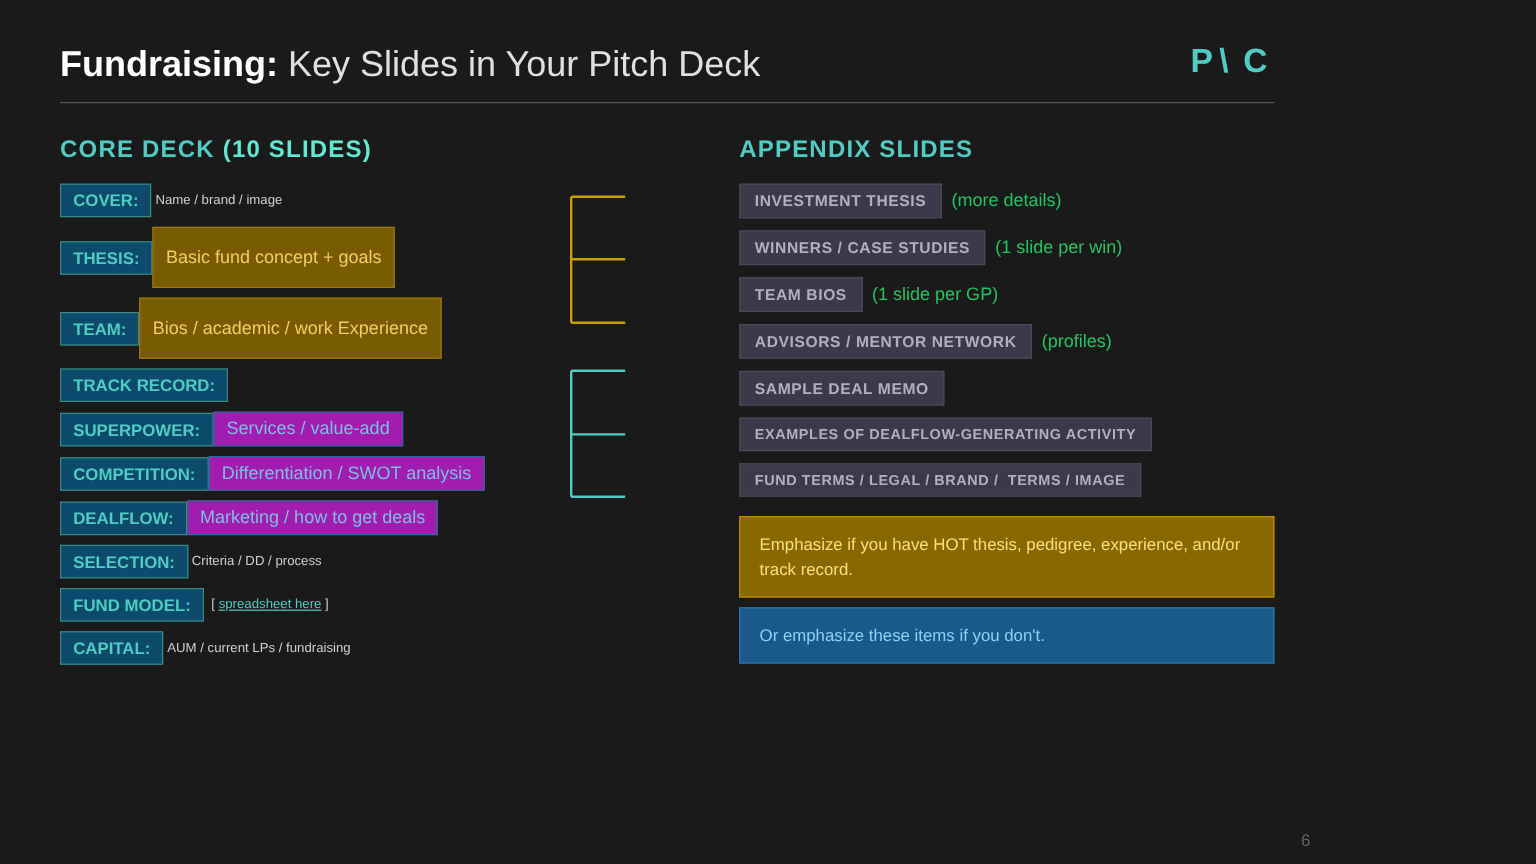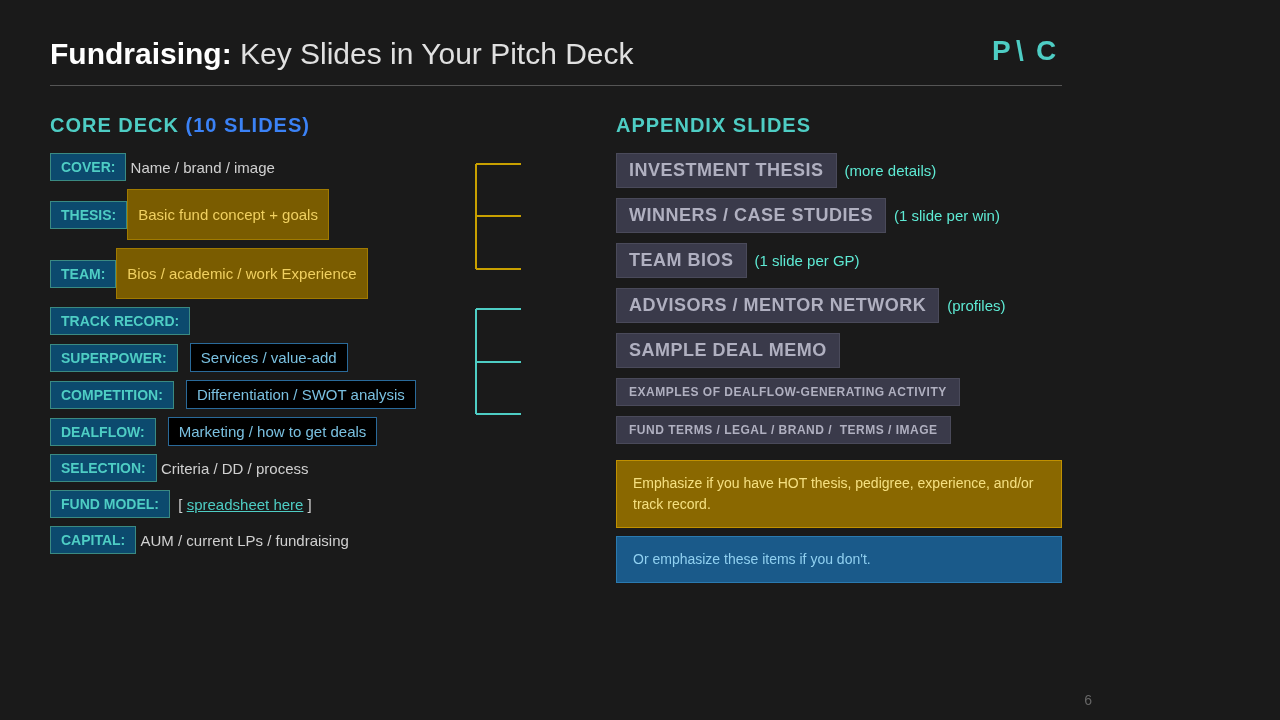--- a/index.html
+++ b/index.html
@@ -73,21 +73,21 @@
       letter-spacing: 1px;
       margin-bottom: 16px;
       text-transform: uppercase;
     }
 
     .section-title.teal {
       color: #4ecdc4;
     }
 
     .section-title.teal span {
-      color: #3b82f6;
+      color: #5eead4;
     }
 
     
     .deck-item {
       display: flex;
       align-items: center;
       margin-bottom: 8px;
       font-size: 15px;
     }
 
@@ -98,62 +98,62 @@
       font-weight: 700;
       font-size: 14px;
       text-transform: uppercase;
       white-space: nowrap;
       border: 1px solid #3a8a82;
     }
 
     .item-text {
       color: #d0d0d0;
       margin-left: 0;
-      font-size: 15px;
+      font-size: 11px;
     }
 
     .item-text-highlight-gold {
       background: #7a5c00;
       color: #f0d060;
       padding: 16px 10px;
       font-size: 15px;
       border: 1px solid #a07a00;
       margin-left: 0;
     }
 
     .item-text-highlight-teal {
-      background: #000000;
+      background: #a21caf;
       color: #7ac0e0;
       padding: 5px 10px;
       font-size: 15px;
       border: 1px solid #2a6a9a;
-      margin-left: 12px;
+      margin-left: 0;
     }
 
     
     .appendix-item {
       display: flex;
       align-items: center;
       margin-bottom: 10px;
       font-size: 15px;
     }
 
     .app-label {
       background: #3a3a4a;
       color: #b0b0c0;
       padding: 6px 12px;
       font-weight: 700;
-      font-size: 18px;
+      font-size: 13px;
       text-transform: uppercase;
       letter-spacing: 0.5px;
       border: 1px solid #4a4a5a;
     }
 
     .app-text {
-      color: #5eead4;
+      color: #22c55e;
       margin-left: 8px;
       font-size: 15px;
     }
 
     
     .note-gold {
       background: #8a6800;
       border: 1px solid #c09000;
       color: #f5e080;
       padding: 12px 16px;

